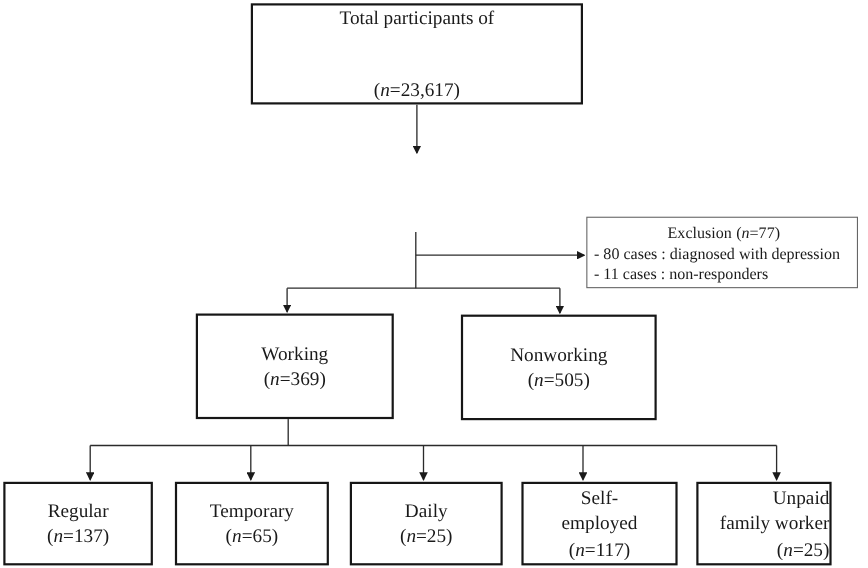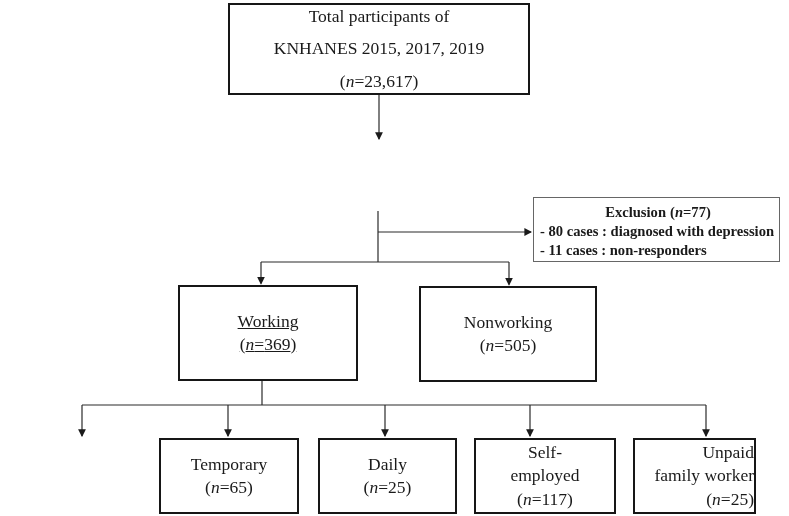--- a/index.html
+++ b/index.html
@@ -6,25 +6,25 @@
   .canvas{position:relative;width:789px;height:516px;background:#ffffff;
           font-family:"Liberation Serif","DejaVu Serif",serif;color:#1a1a1a;overflow:hidden;}
   svg.wires{position:absolute;left:0;top:0;width:789px;height:516px;pointer-events:none;}
   .box{position:absolute;box-sizing:border-box;background:#ffffff;border:2.5px solid #161616;
        display:flex;flex-direction:column;justify-content:center;align-items:center;
        text-align:center;font-size:17.5px;line-height:23.5px;}
   .bl{white-space:nowrap;}
   .it{font-style:italic;}
   .b-total   {left:228px;top:3px;  width:302px;height:92px;justify-content:space-between;}
   .b-surv    {left:228px;top:141px;width:299px;height:70px;border-width:3px;}
-  .b-work    {left:178px;top:285px;width:180px;height:96px;text-decoration:underline;}
+  .b-work    {left:178px;top:285px;width:180px;height:96px;}
   .b-nonwork {left:419px;top:286px;width:178px;height:96px;}
   .b-excl    {left:533px;top:197px;width:247px;height:65px;border:1.4px solid #666666;
               font-size:14.6px;line-height:19px;padding:6px 3px 3px 6px;
-              align-items:stretch;text-align:left;font-weight:bold;}
+              align-items:stretch;text-align:left;}
   .ex-title{text-align:center;}
   .exn{margin-left:4px;}
   .b-reg     {left:3px;  top:438px;width:136px;height:76px;}
   .b-temp    {left:159px;top:438px;width:140px;height:76px;}
   .b-daily   {left:318px;top:438px;width:139px;height:76px;justify-content:center;}
   .b-self    {left:474px;top:438px;width:142px;height:76px;}
   .b-unpaid  {left:633px;top:438px;width:123px;height:76px;align-items:flex-end;}
 </style>
 </head>
 <body>
@@ -49,41 +49,44 @@
       <path d="M82 405 V436" marker-end="url(#ah)"></path>
       <path d="M228 405 V436" marker-end="url(#ah)"></path>
       <path d="M385 405 V436" marker-end="url(#ah)"></path>
       <path d="M530 405 V436" marker-end="url(#ah)"></path>
       <path d="M706 405 V436" marker-end="url(#ah)"></path>
     </g>
   </svg>
 
   <div class="box b-total">
     <div class="bl">Total participants of</div>
-    <div class="bl">KNHANES 2015, 2017, 2019</div>
     <div class="bl"><span>(</span><span class="it">n</span><span>=</span><span>23,617</span><span>)</span></div>
   </div>
 
 
   <div class="box b-excl">
     <div class="bl ex-title"><span>Exclusion</span><span class="exn"><span>(</span><span class="it">n</span><span>=</span><span>77</span><span>)</span></span></div>
     <div class="bl">- 80 cases : diagnosed with depression</div>
     <div class="bl">- 11 cases : non-responders</div>
   </div>
 
   <div class="box b-work">
     <div class="bl">Working</div>
     <div class="bl"><span>(</span><span class="it">n</span><span>=</span><span>369</span><span>)</span></div>
   </div>
 
   <div class="box b-nonwork">
     <div class="bl">Nonworking</div>
     <div class="bl"><span>(</span><span class="it">n</span><span>=</span><span>505</span><span>)</span></div>
   </div>
 
+  <div class="box b-reg">
+    <div class="bl">Regular</div>
+    <div class="bl"><span>(</span><span class="it">n</span><span>=</span><span>137</span><span>)</span></div>
+  </div>
 
   <div class="box b-temp">
     <div class="bl">Temporary</div>
     <div class="bl"><span>(</span><span class="it">n</span><span>=</span><span>65</span><span>)</span></div>
   </div>
 
   <div class="box b-daily">
     <div class="bl">Daily</div>
     <div class="bl"><span>(</span><span class="it">n</span><span>=</span><span>25</span><span>)</span></div>
   </div>

